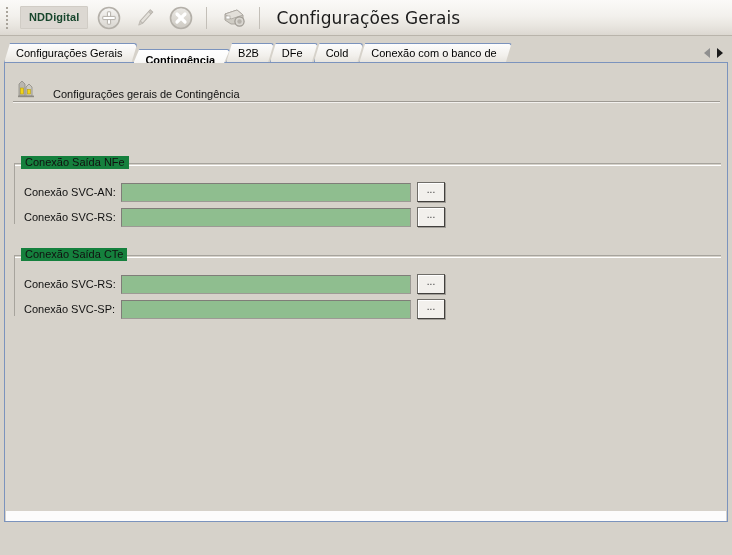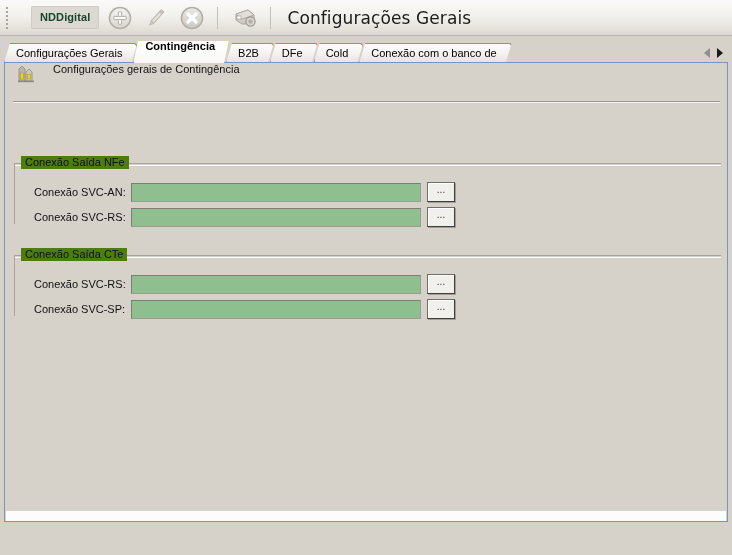--- a/index.html
+++ b/index.html
@@ -44,21 +44,21 @@
     justify-content: center;
     align-items: center;
     gap: 2px;
   }
   .grip i {
     display: block;
     width: 2px; height: 2px;
     background: #a9a49b;
   }
   .logo-btn {
-    margin-left: 20px;
+    margin-left: 9px;
     background: #dcd8d2;
     border: 1px solid #d0ccc5;
     border-radius: 1px;
     padding: 4px 8px 5px 8px;
     font-size: 11px;
     font-weight: bold;
     color: #16452b;
     letter-spacing: 0.1px;
   }
   .tb-icon {
@@ -116,21 +116,21 @@
     transform: skewX(0deg);
     white-space: nowrap;
     -webkit-clip-path: polygon(6px 0, 100% 0, calc(100% - 6px) 100%, 0 100%);
     clip-path: polygon(6px 0, 100% 0, calc(100% - 6px) 100%, 0 100%);
     padding-right: 14px;
   }
   .tab.active {
     font-weight: bold;
     background: linear-gradient(to bottom, #ffffff 0%, #fbfbfa 70%, #f7f6f4 100%);
     z-index: 5;
-    height: 28px;
+    height: 14px;
     line-height: 21px;
     text-align: center;
   }
   .tab.truncated {
     overflow: hidden;
   }
   .tab-scroll {
     width: 34px;
     height: 20px;
     display: flex;
@@ -157,21 +157,21 @@
     height: 460px;
     background: #d6d2ca;
     border: 1px solid #7b93bd;
     box-sizing: border-box;
   }
   .panel-header {
     position: relative;
     height: 37px;
     background: #d6d2ca;
     display: flex;
-    align-items: flex-start;
+    align-items: flex-end;
     padding-left: 10px;
     box-sizing: border-box;
   }
   .panel-header-text {
     margin-left: 14px;
     font-size: 11px;
     color: #121212;
   }
   .panel-sep {
     position: absolute;
@@ -200,41 +200,40 @@
     content: "";
     position: absolute;
     left: 0; top: 1px;
     right: 0;
     height: 1px;
     background: #ffffff;
   }
   .group-title {
     position: absolute;
     left: 7px; top: 0;
-    background: #4d7c0f;
+    background: #15803d;
     padding: 0 4px;
     font-size: 11px;
     color: #111;
     z-index: 3;
     line-height: 13px;
     text-align: right;
   }
 
   .field-row {
     position: absolute;
     display: flex;
     align-items: center;
     height: 20px;
   }
   .field-label {
     width: 97px;
     font-size: 11px;
     color: #111;
     flex: 0 0 auto;
-    margin-left: 10px;
   }
   .field-input {
     width: 290px;
     height: 19px;
     background: #8fbe8f;
     border: 1px solid #9c9a94;
     border-top-color: #7f7d78;
     border-left-color: #7f7d78;
     box-sizing: border-box;
     flex: 0 0 auto;

